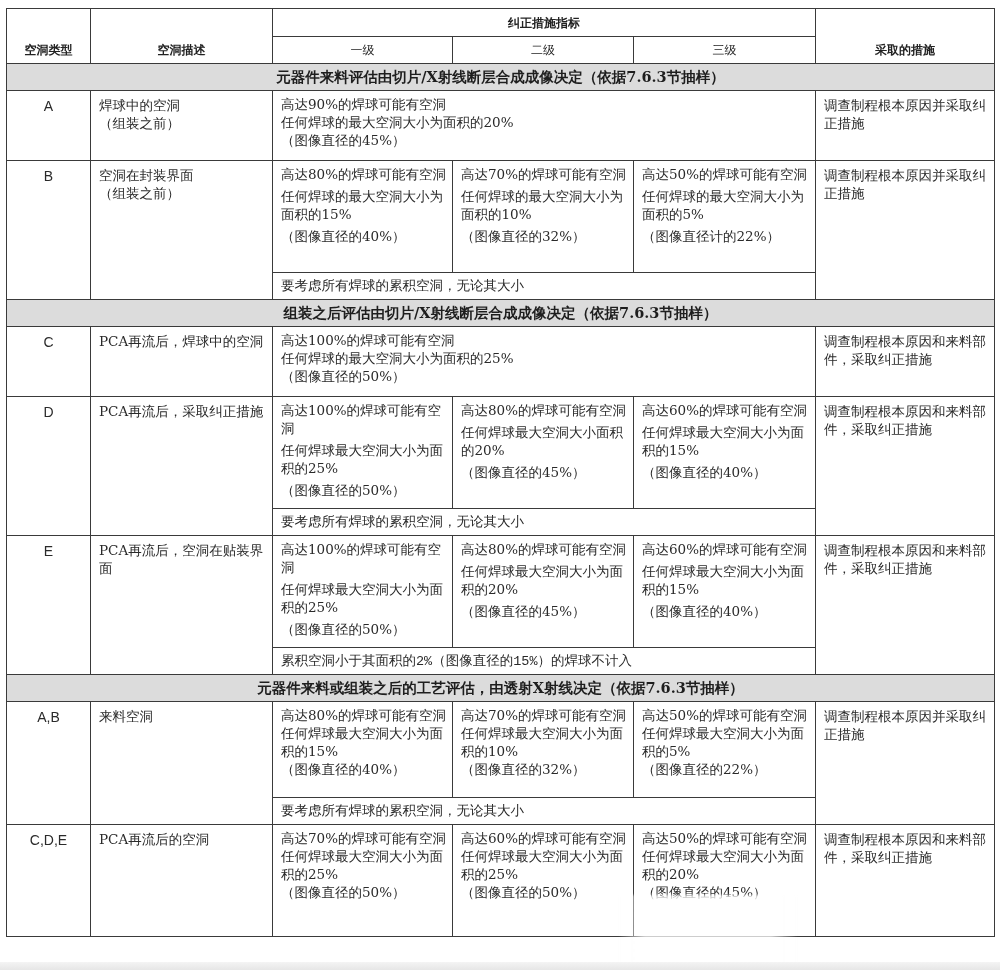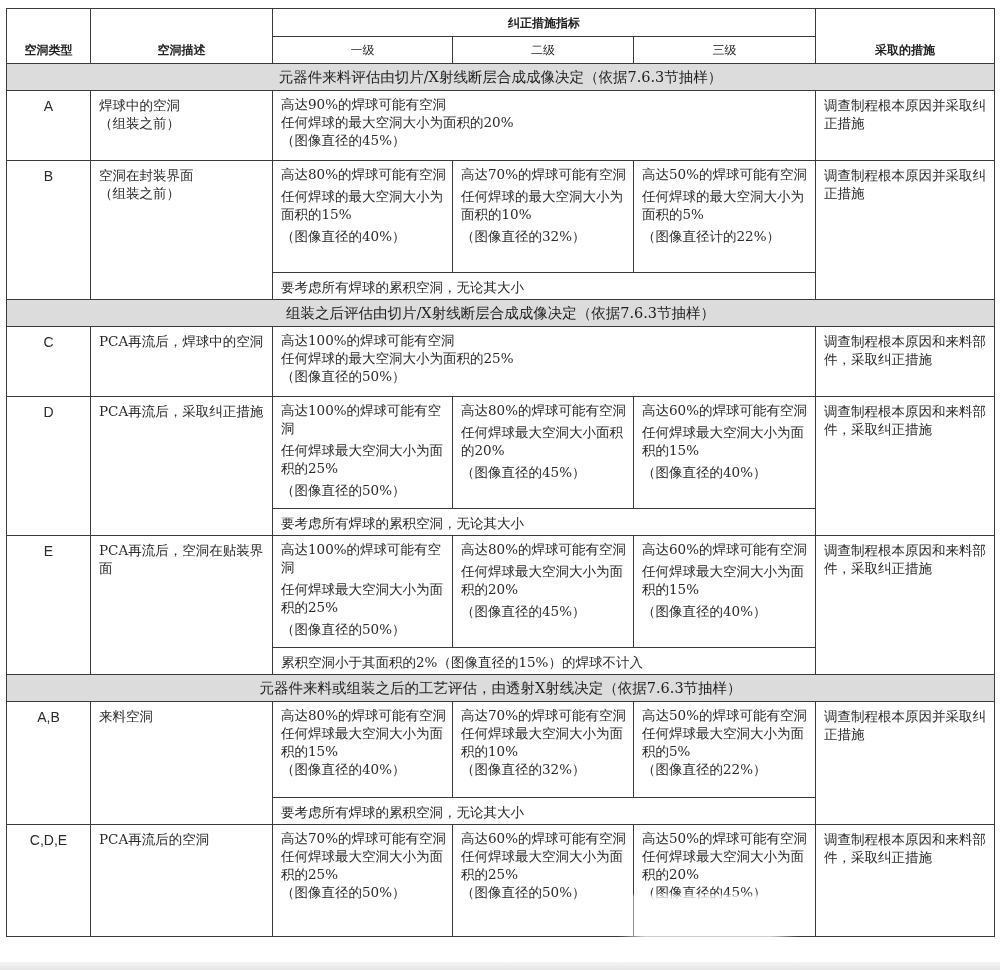--- a/index.html
+++ b/index.html
@@ -26,33 +26,33 @@
       font-size: 12px;
       color: #222;
       text-align: center;
       vertical-align: middle !important;
     }
     th.hdr-top { height: 27px; }
     th.hdr-sub { height: 26px; font-weight: normal; margin-left: 20px; }
     th.hdr-tall { vertical-align: bottom !important; padding-bottom: 4px !important; }
     tr.section td {
       background: #dcdcdc;
-      font-weight: normal;
+      font-weight: bold;
       font-size: 14.5px;
       text-align: center;
       vertical-align: middle;
       height: 26px;
       color: #1e1e1e;
       margin-left: 24px;
     }
     td.type { text-align: center; padding-top: 6px !important; font-family: "Liberation Sans", sans-serif; font-size: 14px; }
     td.desc { padding: 5px 6px 0 8px !important; }
     td.crit { padding: 4px 6px 4px 8px !important; }
     td.action { padding: 5px 6px 0 8px !important; }
-    td.note { padding: 5px 6px 3px 8px !important; height: 18px; }
+    td.note { padding: 5px 6px 3px 8px !important; height: 18px; font-family: Liberation Mono, monospace; }
     .line { display: block; }
     .gap { margin-top: 4px; }
     .fade {
       position: absolute; left: 618px; top: 895px; width: 180px; height: 70px;
       background: linear-gradient(90deg, rgba(255,255,255,0) 0%, rgba(255,255,255,0.75) 15%, rgba(255,255,255,0.75) 85%, rgba(255,255,255,0) 100%);
       filter: blur(1px);
     }
     .bottom-shade {
       position: absolute; left: 0; top: 962px; width: 1000px; height: 8px;
       background: linear-gradient(180deg, #f4f4f4, #e6e6e6);

